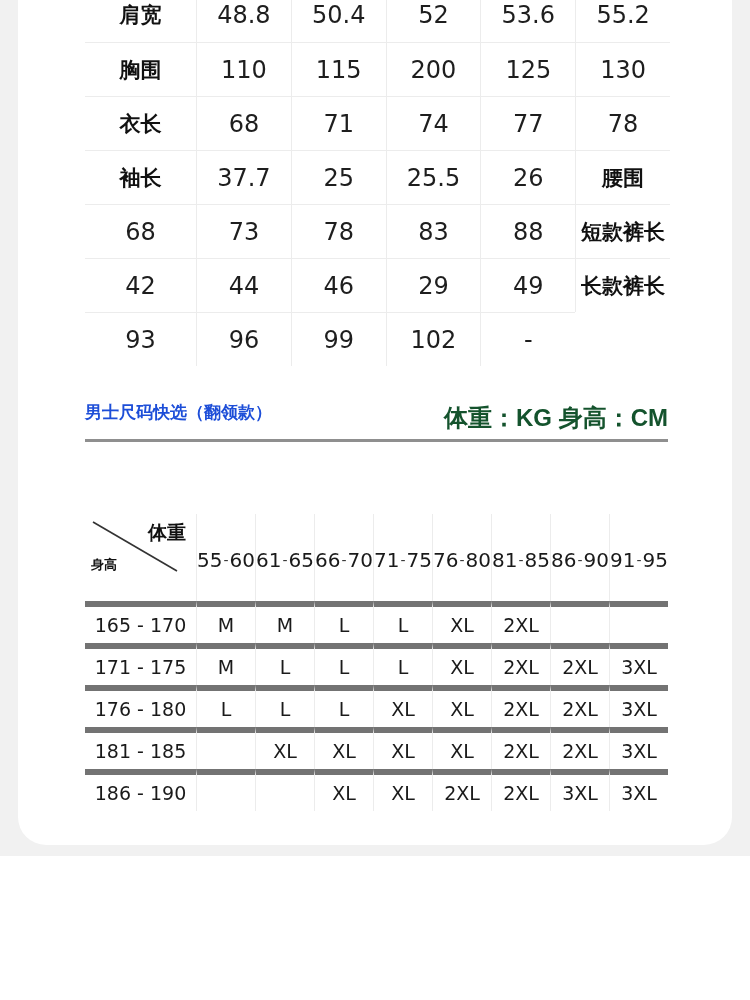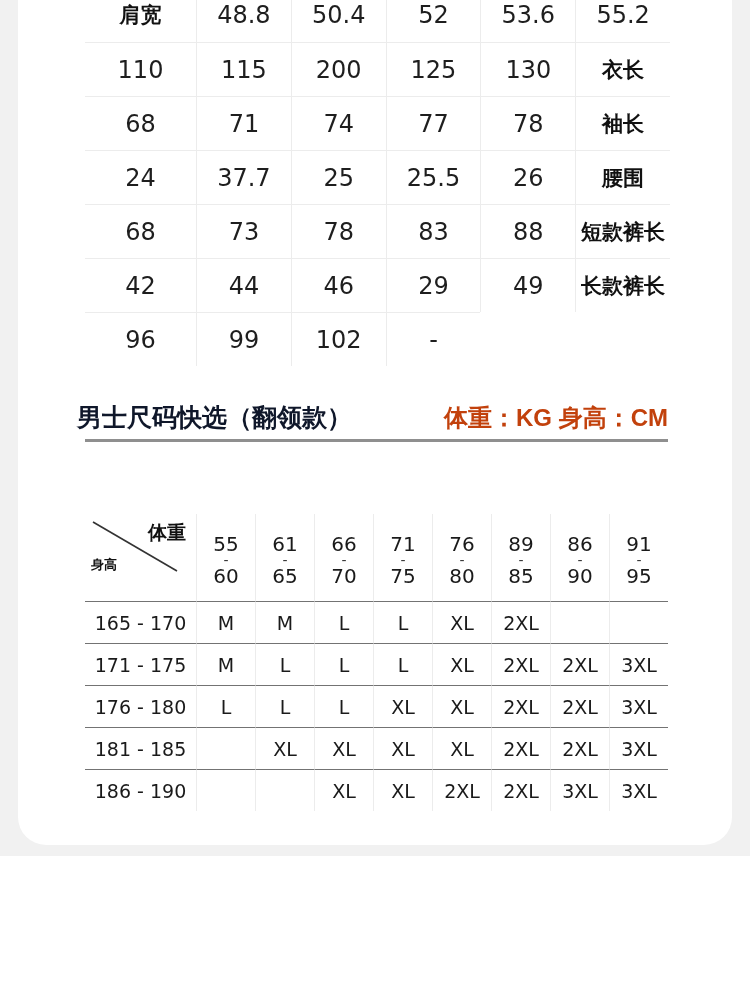--- a/index.html
+++ b/index.html
@@ -46,31 +46,31 @@
   .size-table .label {
     font-family: "Liberation Sans", sans-serif;
     font-size: 21px;
     font-weight: bold;
     color: #111;
   }
 
   
   .sec-title {
     position: absolute;
-    left: 77px;
-    font-size: 25px;
+    left: 85px;
+    font-size: 17px;
     font-weight: bold;
-    color: #0f172a;
+    color: #1d4ed8;
     white-space: pre;
   }
   .sec-right {
     position: absolute;
     right: 82px;
     font-weight: bold;
-    color: #c2410c;
+    color: #14532d;
     white-space: pre;
   }
   .men-title { top: 401px; }
   .men-units { top: 402px; font-size: 24px; }
   .rule {
     position: absolute;
     left: 85px;
     width: 583px;
   }
   .rule-men { top: 439px; height: 3px; background: #8f8f8f; }
@@ -86,25 +86,25 @@
     grid-template-columns: 111px repeat(8, 59px);
     grid-template-rows: 87px repeat(5, 42px);
   }
   .matrix .cell {
     display: flex;
     align-items: center;
     justify-content: center;
     font-size: 19px;
     color: #1a1a1a;
   }
-  .matrix .cell:nth-child(n+10) { border-top: 1px solid #737373; }
+  .matrix .cell:nth-child(n+10) { border-top: 6px solid #737373; }
   .matrix .cell:not(:nth-child(9n+1)) { border-left: 1px solid #ececec; }
   .matrix .wcell {
-    flex-direction: column;
-    justify-content: center;
+    flex-direction: row;
+    justify-content: space-between;
     padding-top: 5px;
     font-family: "DejaVu Sans", sans-serif;
   }
   .matrix .wcell .num { font-size: 20px; line-height: 22px; }
   .matrix .wcell .dash { font-size: 14px; line-height: 10px; color: #3a3a3a; }
   .matrix .corner { position: relative; }
   .matrix .corner svg { position: absolute; left: 0; top: 0; }
   .matrix .corner .t-label {
     position: absolute; top: 6px; right: 10px;
     font-size: 19px; font-weight: bold; color: #111;
@@ -133,55 +133,56 @@
   <div class="card card-bottom"></div>
 
   <div class="size-table">
     <div class="cell label">肩宽</div>
     <div class="cell">48.8</div>
     <div class="cell">50.4</div>
     <div class="cell">52</div>
     <div class="cell">53.6</div>
     <div class="cell">55.2</div>
 
+    <div class="cell label">胸围</div>
     <div class="cell">110</div>
     <div class="cell">115</div>
     <div class="cell">200</div>
     <div class="cell">125</div>
     <div class="cell">130</div>
 
     <div class="cell label">衣长</div>
     <div class="cell">68</div>
     <div class="cell">71</div>
     <div class="cell">74</div>
     <div class="cell">77</div>
     <div class="cell">78</div>
 
     <div class="cell label">袖长</div>
-    <div class="cell">24</div>
     <div class="cell">37.7</div>
     <div class="cell">25</div>
     <div class="cell">25.5</div>
     <div class="cell">26</div>
 
     <div class="cell label">腰围</div>
     <div class="cell">68</div>
     <div class="cell">73</div>
     <div class="cell">78</div>
     <div class="cell">83</div>
     <div class="cell">88</div>
 
     <div class="cell label">短款裤长</div>
     <div class="cell">42</div>
     <div class="cell">44</div>
     <div class="cell">46</div>
     <div class="cell">29</div>
     <div class="cell">49</div>
 
     <div class="cell label">长款裤长</div>
+    <div class="cell">93</div>
     <div class="cell">96</div>
     <div class="cell">99</div>
     <div class="cell">102</div>
     <div class="cell">-</div>
   </div>
 
   <div class="sec-title men-title">男士尺码快选（翻领款）</div>
   <div class="sec-right men-units">体重：KG 身高：CM</div>
   <div class="rule rule-men"></div>
 
@@ -212,21 +213,21 @@
       <span class="num">71</span>
       <span class="dash">-</span>
       <span class="num">75</span>
     </div>
     <div class="cell wcell">
       <span class="num">76</span>
       <span class="dash">-</span>
       <span class="num">80</span>
     </div>
     <div class="cell wcell">
-      <span class="num">89</span>
+      <span class="num">81</span>
       <span class="dash">-</span>
       <span class="num">85</span>
     </div>
     <div class="cell wcell">
       <span class="num">86</span>
       <span class="dash">-</span>
       <span class="num">90</span>
     </div>
     <div class="cell wcell">
       <span class="num">91</span>

